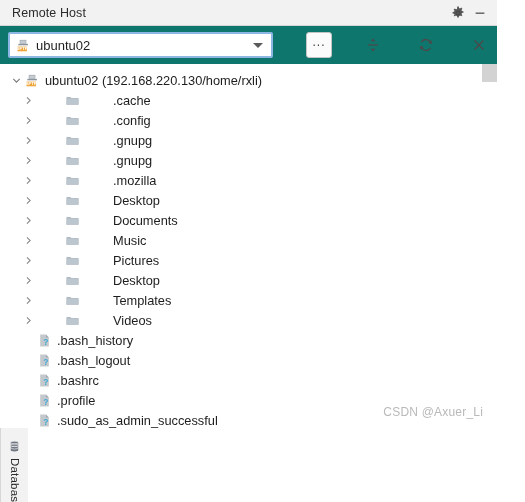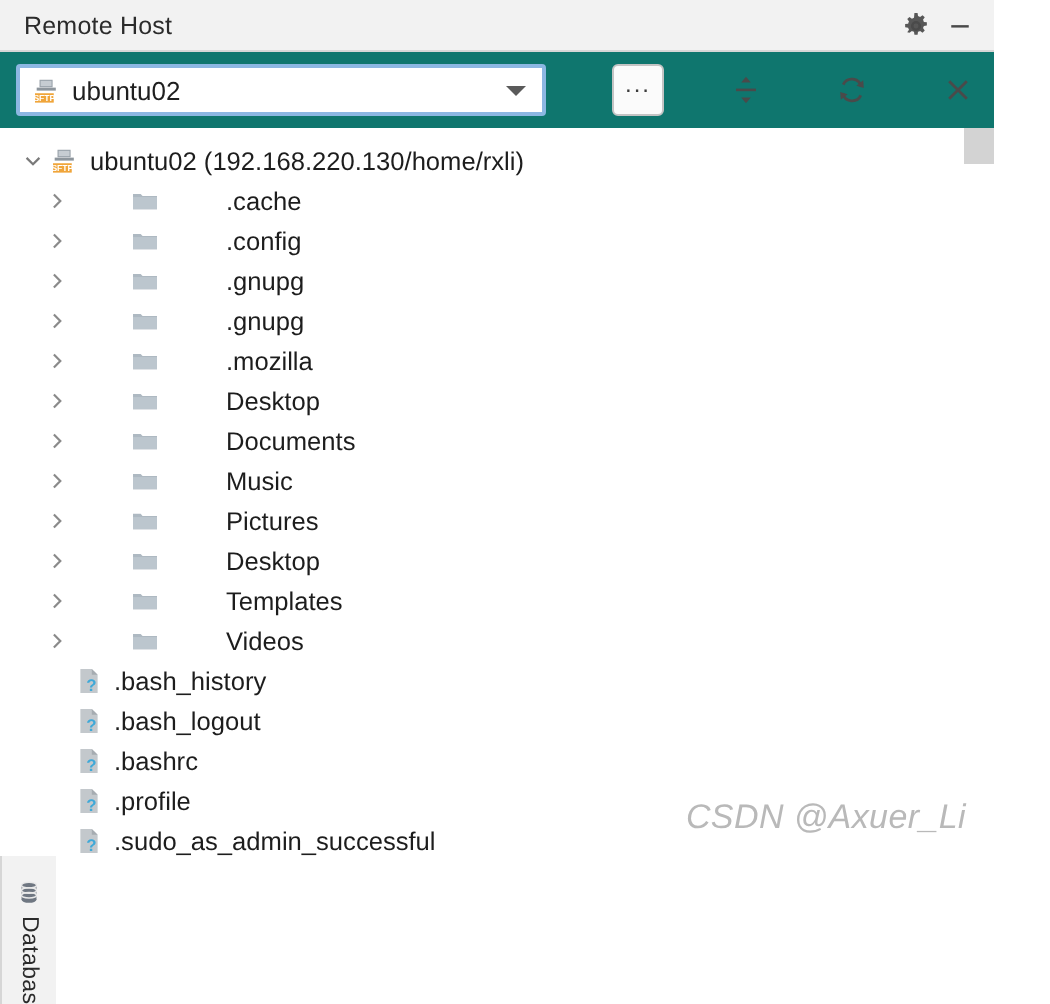--- a/index.html
+++ b/index.html
@@ -176,24 +176,23 @@
     display: flex;
     align-items: center;
     justify-content: center;
   }
 
   
   .watermark {
     position: absolute;
     right: 14px;
     bottom: 9px;
-    font-size: 17px;
+    font-size: 12px;
     color: #b9b9b9;
     letter-spacing: 0.2px;
-    font-style: italic;
   }
 
   
   .tabstrip {
     width: 28px;
     height: 502px;
     background: #f2f2f2;
     border-left: 1px solid #d6d6d6;
     box-sizing: border-box;
     display: flex;

